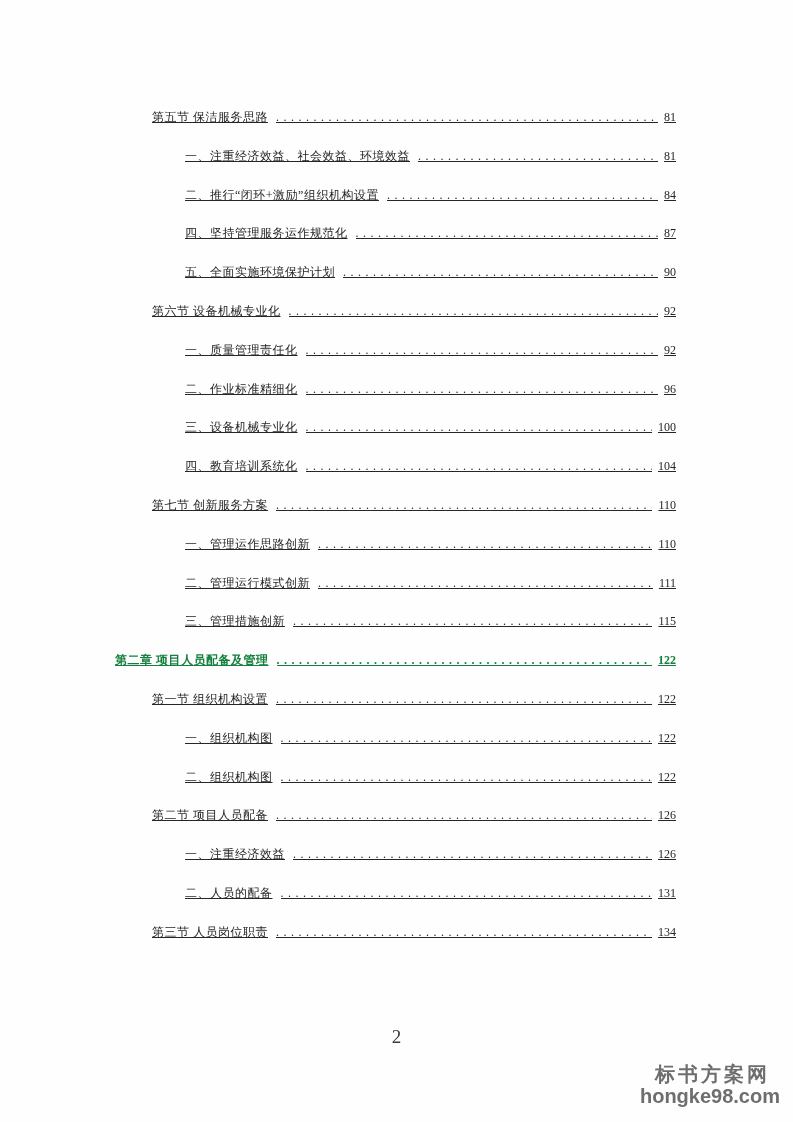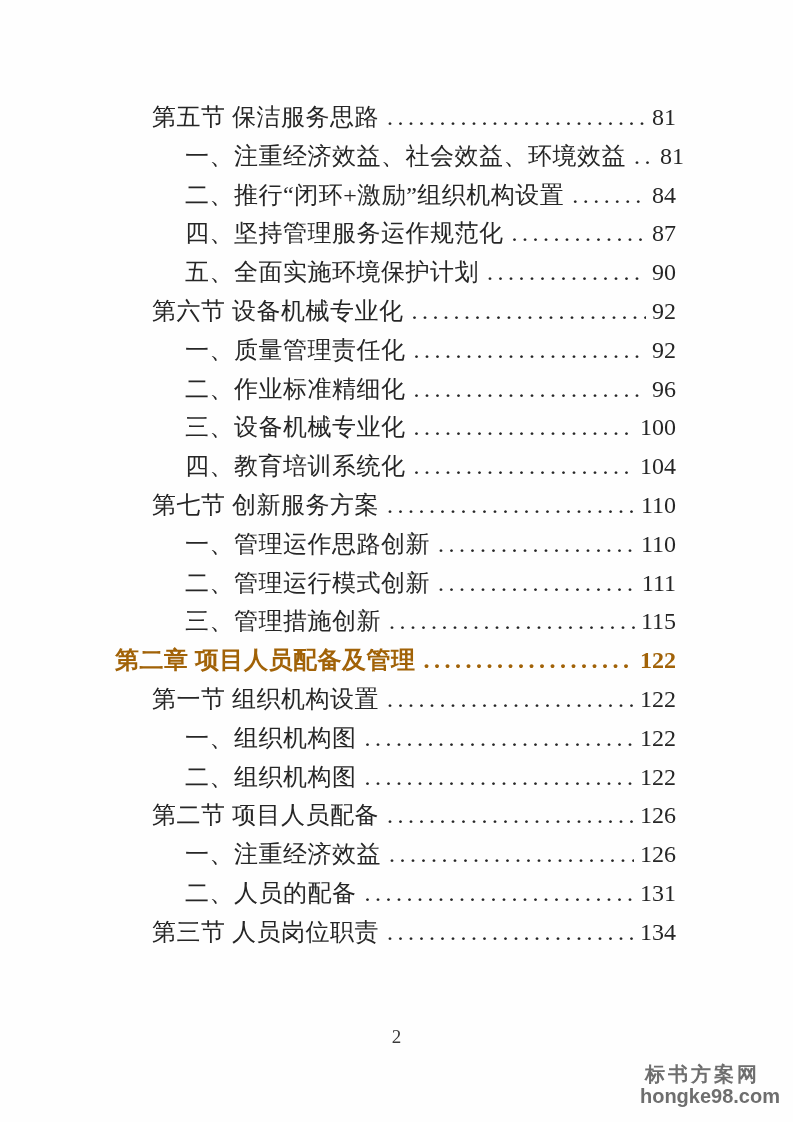--- a/index.html
+++ b/index.html
@@ -14,24 +14,25 @@
   .page { position: absolute; inset: 0; background: #fefefe; }
 
   .toc {
     position: absolute;
     top: 98px; left: 0; right: 117px;
   }
   .toc-row {
     display: flex;
     align-items: flex-start;
     line-height: 38.8px;
-    font-size: 24px;
+    font-size: 12px;
     white-space: nowrap;
-  }
-  .lvl-chapter { margin-left: 115px; font-weight: bold; color: #a16207; }
+    text-decoration: underline;
+  }
+  .lvl-chapter { margin-left: 115px; font-weight: bold; color: #15803d; }
   .lvl-section { margin-left: 152px; }
   .lvl-item    { margin-left: 185px; }
 
   .tt { flex: 0 0 auto; letter-spacing: 0.5px; }
   .pg { flex: 0 0 auto; text-align: right; }
 
   .dots {
     flex: 1 1 auto;
     overflow: hidden;
     white-space: nowrap;
@@ -57,21 +58,21 @@
     text-align: right;
     color: #6e6e6e;
     font-family: "Liberation Sans", "DejaVu Sans", sans-serif;
     line-height: 1.0;
   }
   .wm-cn {
     display: block;
     font-size: 20px;
     font-weight: bold;
     letter-spacing: 3px;
-    margin-right: 20px;
+    margin-right: 10px;
     margin-bottom: 2px;
   }
   .wm-en {
     display: block;
     font-size: 20px;
     font-weight: bold;
     letter-spacing: 0px;
   }
 </style>
 </head>

